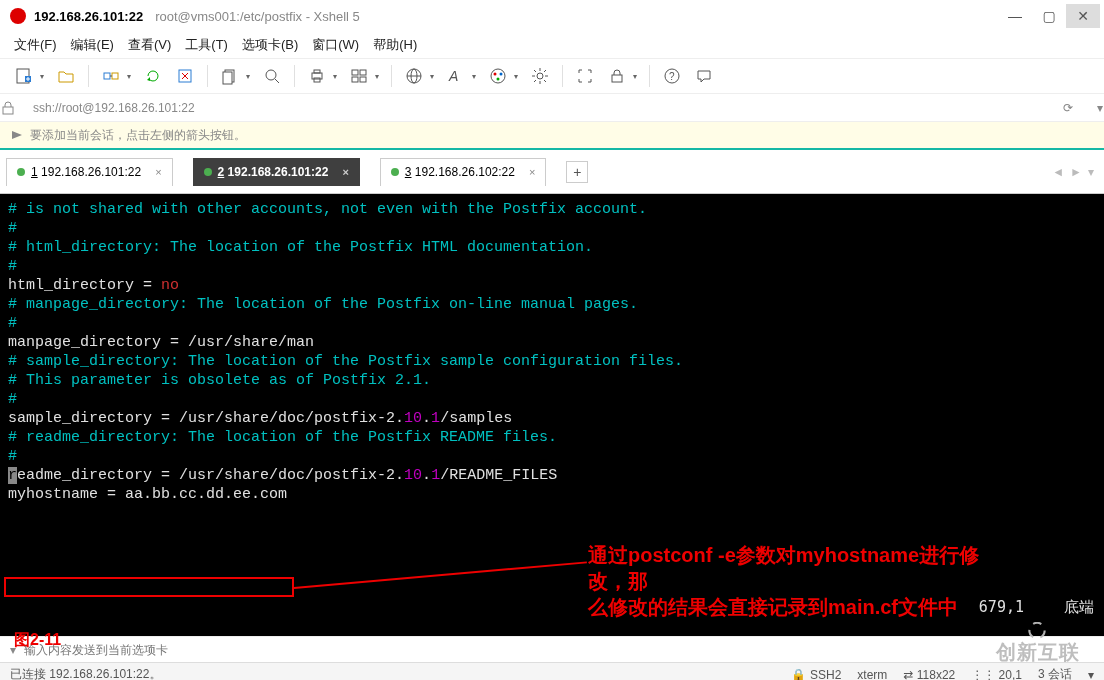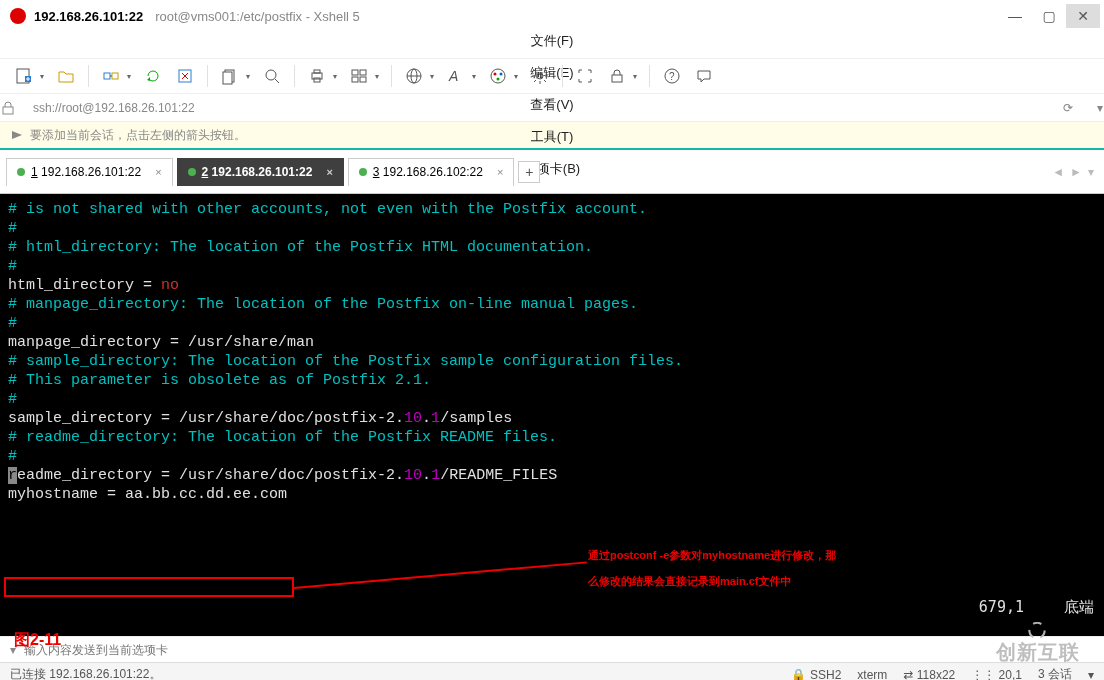--- a/index.html
+++ b/index.html
@@ -8,21 +8,21 @@
   
   .titlebar { height: 32px; display: flex; align-items: center; padding: 0 4px; background: #fff; }
   .titlebar .logo { width: 16px; height: 16px; background: #d00; border-radius: 50%; margin: 0 8px 0 6px; }
   .titlebar .title1 { font-weight: bold; color: #000; font-size: 13px; }
   .titlebar .title2 { color: #888; margin-left: 12px; font-size: 13px; }
   .winctrls { margin-left: auto; display: flex; }
   .winctrl { width: 34px; height: 24px; display: flex; align-items: center; justify-content: center; color: #555; font-size: 14px; }
   .winctrl.close { background: #ddd; }
 
   
-  .menubar { height: 26px; display: flex; align-items: center; padding: 0 14px; gap: 14px; color: #222; font-size: 13px; flex-direction: column; }
+  .menubar { height: 26px; display: flex; align-items: center; padding: 0 14px; gap: 14px; color: #222; font-size: 13px; }
   .menubar span { cursor: default; }
 
   
   .toolbar { height: 36px; display: flex; align-items: center; padding: 0 10px; gap: 4px; border-top: 1px solid #eee; border-bottom: 1px solid #eee; background: #fff; }
   .tbtn { width: 28px; height: 28px; display: flex; align-items: center; justify-content: center; border-radius: 2px; color: #444; position: relative; }
   .tbtn svg { overflow: visible; }
   .tbtn .drop { position: absolute; right: -6px; top: 50%; transform: translateY(-50%); font-size: 8px; color: #666; }
   .tbtn.wdrop { margin-right: 10px; }
   .tsep { width: 1px; height: 22px; background: #e0e0e0; margin: 0 4px; }
 
@@ -30,42 +30,42 @@
   .addrbar { height: 28px; display: flex; align-items: center; padding: 0 1px; gap: 18px; background: #fff; border-bottom: 1px solid #eee; }
   .addrbar .lock { width: 14px; height: 14px; color: #888; }
   .addrbar .addr { color: #888; }
   .addrbar .refresh { margin-left: auto; margin-right: 6px; color: #888; }
 
   
   .hintbar { height: 28px; display: flex; align-items: center; padding: 0 10px; gap: 6px; background: #fffde7; border-bottom: 2px solid #14b8a6; color: #888; }
   .hintbar .triico { width: 14px; height: 14px; }
 
   
-  .tabstrip { height: 44px; display: flex; align-items: center; background: #fff; padding-left: 6px; border-bottom: 1px solid #ccc; gap: 4px; }
+  .tabstrip { height: 44px; display: flex; align-items: center; background: #fff; padding-left: 6px; border-bottom: 1px solid #ccc; gap: 20px; }
   .tab { height: 28px; display: flex; align-items: center; padding: 0 10px; border: 1px solid #ccc; border-bottom: none; background: #fff; font-size: 12px; gap: 6px; position: relative; }
   .tab.active { background: #3f3f3f; color: #fff; border-color: #3f3f3f; font-weight: bold; }
   .tab .dot { width: 8px; height: 8px; border-radius: 50%; background: #4caf50; }
   .tab .u { text-decoration: underline; }
   .tab .close { font-size: 11px; margin-left: 8px; color: #888; }
   .tab.active .close { color: #ccc; }
   .addtab { width: 22px; height: 22px; border: 1px solid #ccc; display: flex; align-items: center; justify-content: center; color: #555; font-size: 14px; background: #fff; }
   .tabnav { margin-left: auto; display: flex; gap: 6px; padding-right: 10px; color: #bbb; }
 
   
   .terminal { height: 442px; background: #000; color: #fff; font-family: "Consolas", "Courier New", monospace; font-size: 15px; line-height: 19px; padding: 6px 8px; position: relative; }
   .terminal .ln { white-space: pre; }
   .c-cyan { color: #00c0c0; }
   .c-mag { color: #c000c0; }
   .c-red { color: #d03030; }
   .c-white { color: #e0e0e0; }
   .c-cursor { background: #888; color: #000; }
 
   .hlbox { position: absolute; border: 2px solid #e00; }
 
-  .annot { position: absolute; color: #e00; font-family: "Microsoft YaHei", sans-serif; font-weight: bold; font-size: 11px; line-height: 26px; }
+  .annot { position: absolute; color: #e00; font-family: "Microsoft YaHei", sans-serif; font-weight: bold; font-size: 20px; line-height: 26px; }
 
   .arrowline { position: absolute; height: 2px; background: #e00; }
 
   .posinfo { position: absolute; right: 10px; bottom: 0; color: #e0e0e0; font-family: "Consolas", monospace; font-size: 15px; display: flex; gap: 40px; padding-bottom: 19px; }
 
   
   .inputbar { height: 26px; display: flex; align-items: center; padding: 0 10px; background: #fff; border-top: 1px solid #eee; color: #888; gap: 8px; }
 
   
   .statusbar { height: 24px; display: flex; align-items: center; padding: 0 10px; background: #f5f5f5; color: #555; border-top: 1px solid #ddd; font-size: 12px; }

